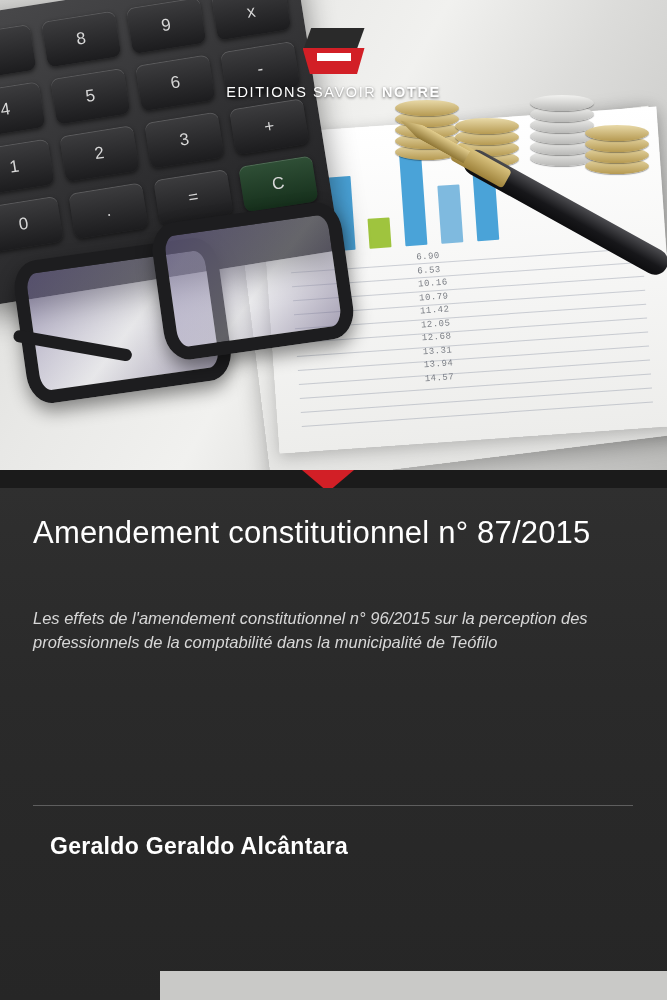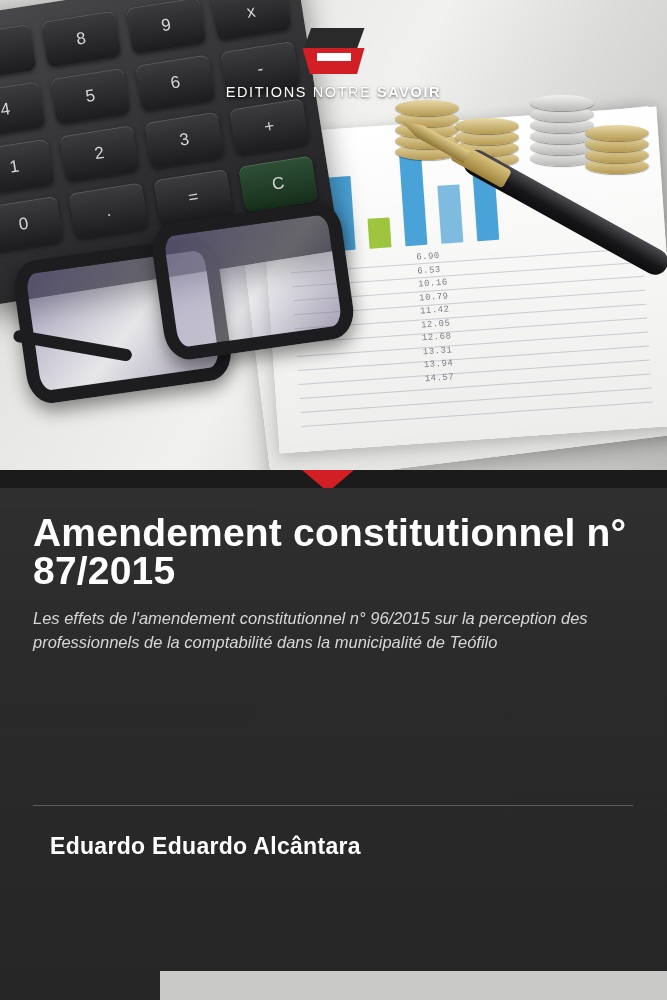--- a/index.html
+++ b/index.html
@@ -270,22 +270,22 @@
     width: 667px;
     height: 512px;
     background: linear-gradient(180deg, #2f2f2f 0%, #2a2a2a 40%, #262626 100%);
   }
   .title {
     position: absolute;
     left: 33px;
     top: 26px;
     width: 600px;
     color: #ffffff;
-    font-size: 39px;
-    font-weight: 700;
+    font-size: 31px;
+    font-weight: 400;
     line-height: 38px;
     letter-spacing: .2px;
   }
   .subtitle {
     position: absolute;
     left: 33px;
     top: 118px;
     width: 575px;
     color: #d7d7d7;
     font-size: 16.5px;
@@ -424,28 +424,28 @@
       <div class="lens r"></div>
       <div class="temple"></div>
     </div>
 
     <div class="publisher">
       <div class="logo-mark">
         <div class="logo-book-dark"></div>
         <div class="logo-book-red"></div>
         <div class="logo-book-white"></div>
       </div>
-      <div class="publisher-name"><span>EDITIONS NOTRE </span><b>SAVOIR</b></div>
+      <div class="publisher-name"><span>EDITIONS SAVOIR </span><b>NOTRE</b></div>
     </div>
   </div>
 
   <div class="band"></div>
   <div class="notch"></div>
 
   <div class="lower">
     <div class="title">Amendement constitutionnel n° 87/2015</div>
     <div class="subtitle">Les effets de l'amendement constitutionnel n° 96/2015 sur la perception des professionnels de la comptabilité dans la municipalité de Teófilo</div>
     <div class="divider"></div>
-    <div class="author">Eduardo Eduardo Alcântara</div>
+    <div class="author">Geraldo Geraldo Alcântara</div>
     <div class="footer-strip"></div>
   </div>
 
 </div>
 
 </body></html>

